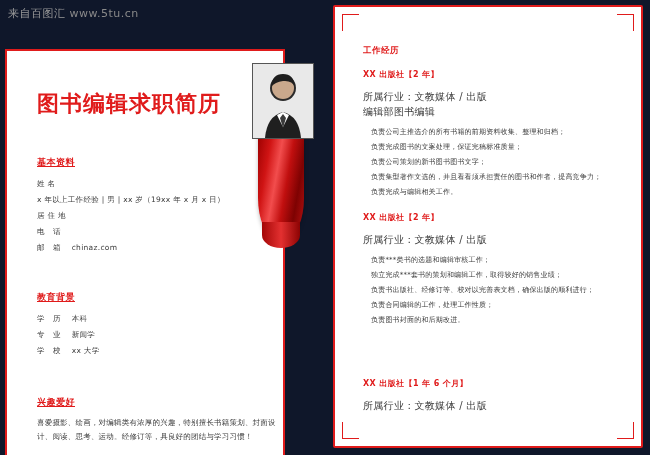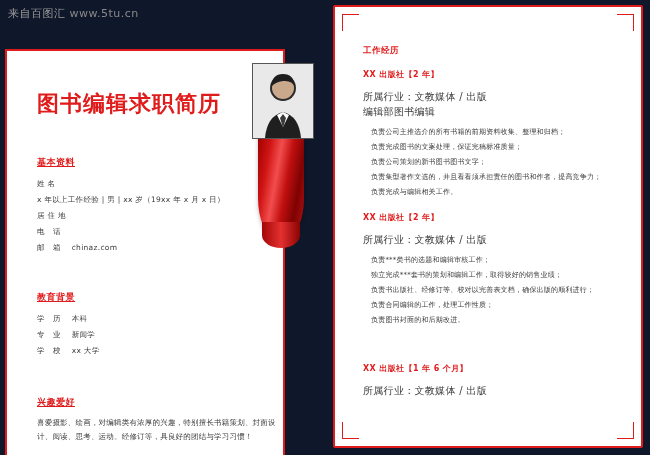--- a/index.html
+++ b/index.html
@@ -287,19 +287,19 @@
       <div class="job-meta">所属行业：文教媒体 / 出版</div>
       <ul class="job-list">
         <li><span>负责***类书的选题和编辑审核工作；</span></li>
         <li><span>独立完成***套书的策划和编辑工作，取得较好的销售业绩；</span></li>
         <li><span>负责书出版社、经修订等、校对以完善表文档，确保出版的顺利进行；</span></li>
         <li><span>负责合同编辑的工作，处理工作性质；</span></li>
         <li><span>负责图书封面的和后期改进。</span></li>
       </ul>
     </div>
 
-    <div class="r-section" style="top:356px;">
+    <div class="r-section" style="top:371px;">
       <div class="job-head">XX 出版社【1 年 6 个月】</div>
       <div class="job-meta">所属行业：文教媒体 / 出版</div>
     </div>
 
   </div>
 </div>
 
 </body></html>

